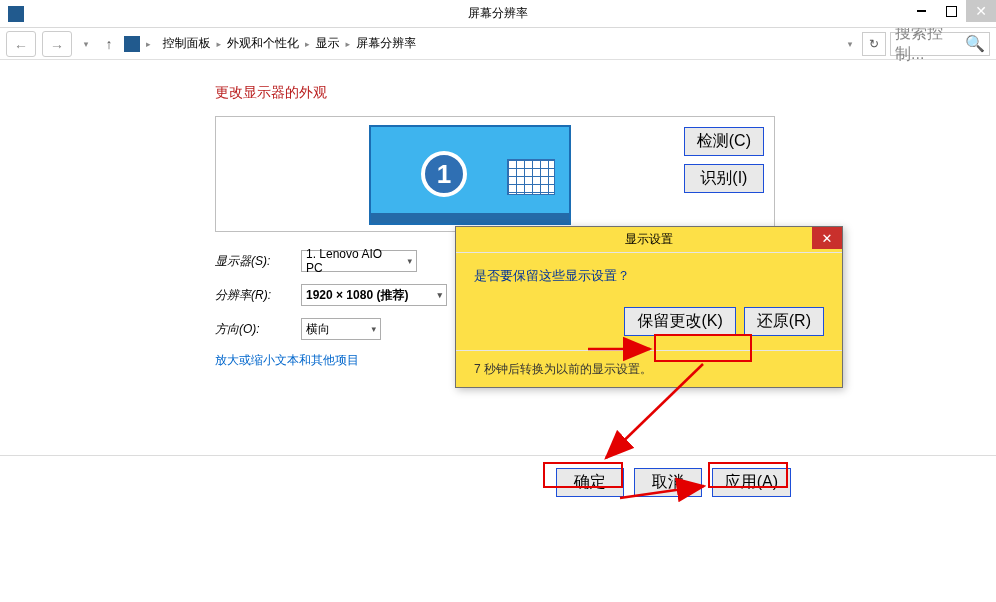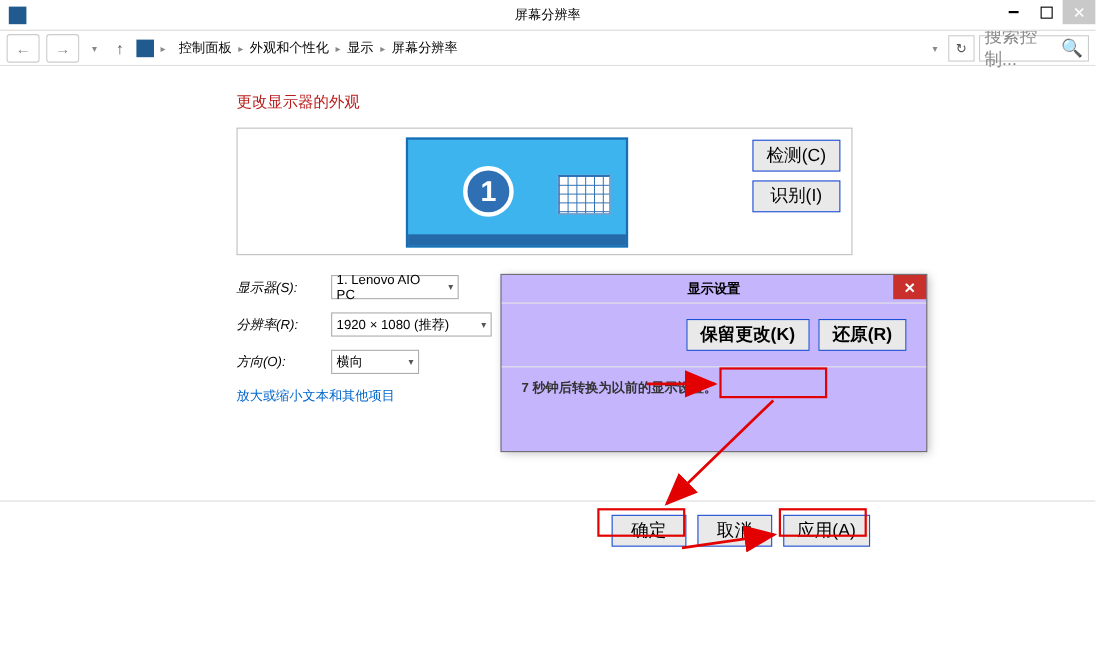--- a/index.html
+++ b/index.html
@@ -38,31 +38,31 @@
   background-image: linear-gradient(#2f6fb3 1px, transparent 1px), linear-gradient(90deg, #2f6fb3 1px, transparent 1px);
   background-size: 8px 8px; }
 .sidebtns { position: absolute; right: 10px; top: 10px; display: flex; flex-direction: column; gap: 8px; }
 .btn { min-width: 60px; padding: 3px 12px; border: 1px solid #1d4ed8; background: #e9e9e9; font-size: 16px; text-align: center; cursor: pointer; }
 
 .formrow { display: flex; align-items: center; margin-bottom: 12px; font-size: 12px; }
 .formrow label { width: 86px; font-style: italic; }
 .select { border: 1px solid #adadad; background: #fff; height: 22px; font-size: 12px; padding: 0 4px; display: flex; align-items: center; justify-content: space-between; }
 .select .caret { font-size: 9px; color: #555; margin-left: 6px; }
 .sel-display { width: 116px; }
-.sel-res { width: 146px; }
+.sel-res { width: 146px; font-weight: bold; }
 .sel-orient { width: 80px; }
 
 .links { }
 .links a { display: block; color: #0066cc; font-size: 12px; text-decoration: none; margin-bottom: 10px; }
 
 .footer { position: absolute; left: 0; right: 0; top: 455px; border-top: 1px solid #dcdcdc; height: 54px; display: flex; align-items: center; justify-content: flex-end; padding-right: 205px; gap: 10px; }
 .footer .btn { min-width: 68px; }
 
 
-.dialog { position: absolute; left: 455px; top: 249px; width: 388px; height: 162px; background: #c4b5fd; border: 1px solid #707070; box-shadow: 2px 2px 8px rgba(0,0,0,0.25); z-index: 5; font-weight: bold; }
+.dialog { position: absolute; left: 455px; top: 226px; width: 388px; height: 162px; background: #fde047; border: 1px solid #707070; box-shadow: 2px 2px 8px rgba(0,0,0,0.25); z-index: 5; }
 .dialog .dlgtitle { height: 26px; display: flex; align-items: center; justify-content: center; font-size: 12px; border-bottom: 1px solid #e5e5e5; position: relative; }
 .dialog .dlgclose { position: absolute; right: 0; top: 0; width: 30px; height: 22px; background: #c9302c; color: #fff; display: flex; align-items: center; justify-content: center; font-size: 13px; }
 .dialog .dlgbody { padding: 14px 18px 0; }
 .dialog .dlgq { color: #003399; font-size: 13px; margin-bottom: 22px; }
 .dialog .dlgbtns { display: flex; justify-content: flex-end; gap: 8px; margin-bottom: 14px; }
 .dialog .dlgfoot { font-size: 12px; color: #333; border-top: 1px solid #e5e5e5; padding: 10px 18px; }
 
 
 .redbox { position: absolute; border: 2px solid #e30000; pointer-events: none; z-index: 10; }
 .arrow-svg { position: absolute; pointer-events: none; z-index: 9; }
@@ -153,20 +153,21 @@
   <div class="btn">取消</div>
   <div class="btn">应用(A)</div>
 </div>
 
 <div class="dialog">
   <div class="dlgtitle">
     <span>显示设置</span>
     <div class="dlgclose">✕</div>
   </div>
   <div class="dlgbody">
+    <div class="dlgq">是否要保留这些显示设置？</div>
     <div class="dlgbtns">
       <div class="btn" style="min-width:88px">保留更改(K)</div>
       <div class="btn">还原(R)</div>
     </div>
   </div>
   <div class="dlgfoot">7 秒钟后转换为以前的显示设置。</div>
 </div>
 
 <div class="redbox" style="left:654px; top:334px; width:98px; height:28px"></div>
 <div class="redbox" style="left:543px; top:462px; width:80px; height:26px"></div>

